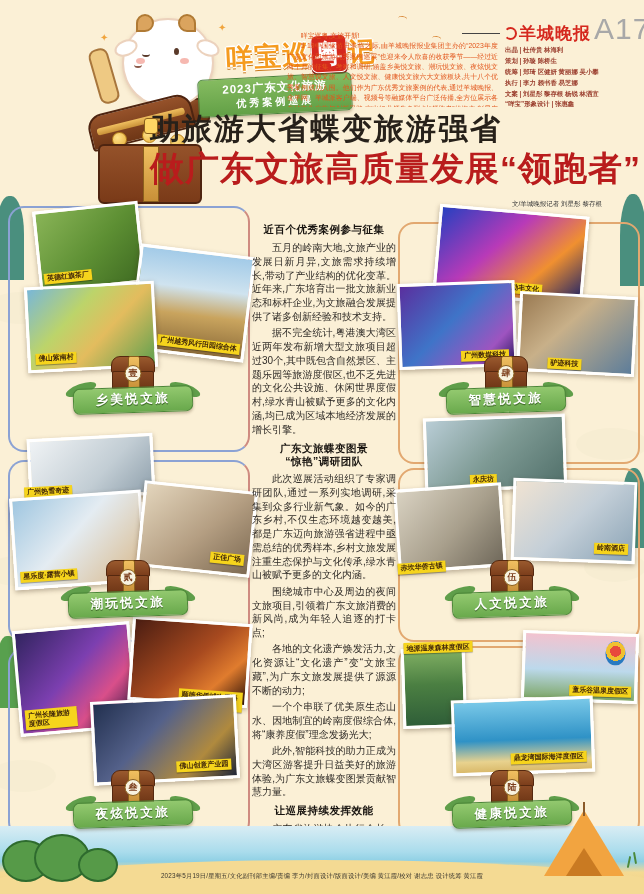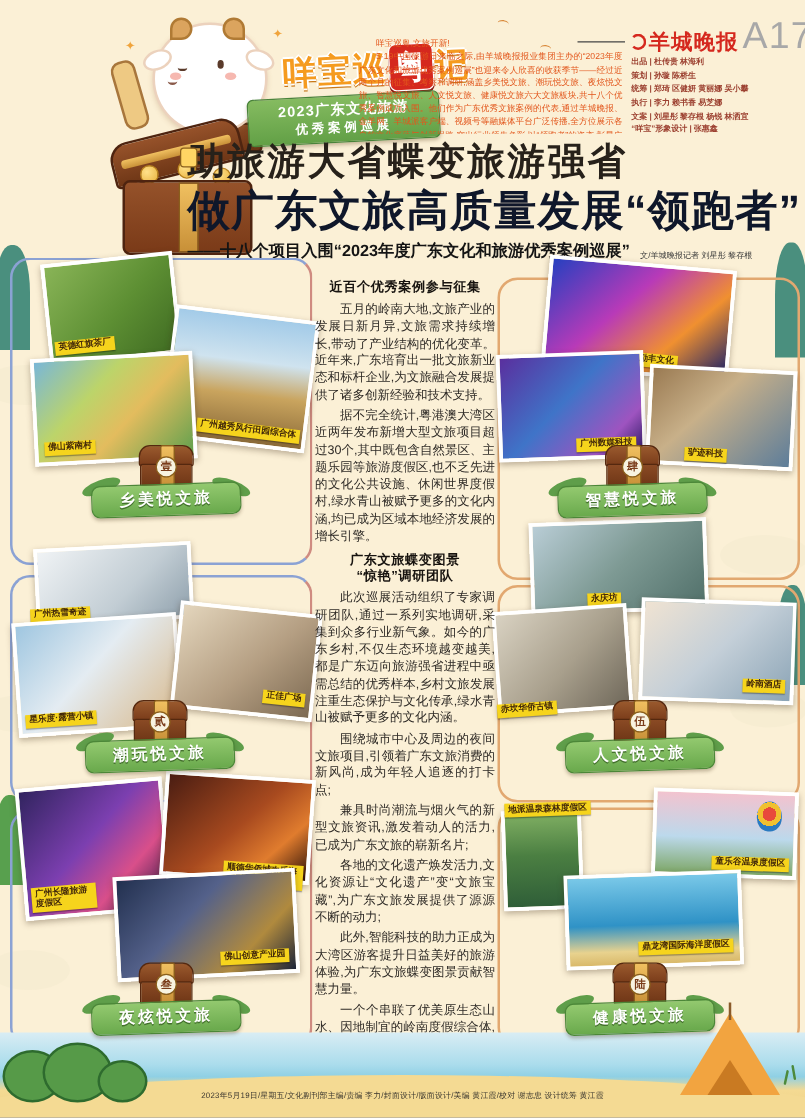--- a/index.html
+++ b/index.html
@@ -37,21 +37,21 @@
   .credits{position:absolute;left:505px;top:45px;width:136px;color:#9c4030;font-size:6.4px;line-height:1.7;font-weight:bold;}
   
   .bigchest{position:absolute;left:92px;top:100px;width:116px;height:106px;}
   .blid{position:absolute;left:-4px;top:4px;width:102px;height:32px;background:linear-gradient(#96522a,#6e3616);border:2px solid #4e2410;border-radius:15px 15px 4px 4px;transform:rotate(-14deg);}
   .blid::before{content:"";position:absolute;left:6px;right:6px;top:12px;height:7px;background:linear-gradient(#f0c060,#c89038);border-radius:3px;}
   .coin{position:absolute;width:13px;height:13px;background:radial-gradient(circle at 35% 35%,#ffe18a,#e8b13c);border:1.5px solid #b8821e;border-radius:50%;}
   .bbase{position:absolute;left:6px;top:44px;width:100px;height:56px;background:linear-gradient(#95522a,#7a3a18);border:2px solid #4e2410;border-radius:6px;}
   .bbase::before{content:"";position:absolute;left:50%;top:0;bottom:0;width:14px;margin-left:-7px;background:linear-gradient(#f0c060,#c89038);border:1px solid #8a5f1c;}
   .block{position:absolute;left:50%;top:18px;width:12px;height:14px;margin-left:-6px;background:#ffd564;border:1.5px solid #8a5f1c;border-radius:3px;z-index:2;}
   .hl1{position:absolute;left:150px;top:109px;font-size:30px;font-weight:900;color:#27211a;letter-spacing:2px;white-space:nowrap;}
-  .hl2{position:absolute;left:150px;top:146px;font-size:34px;font-weight:900;color:#0f172a;letter-spacing:1px;white-space:nowrap;}
+  .hl2{position:absolute;left:150px;top:146px;font-size:34px;font-weight:900;color:#b91c1c;letter-spacing:1px;white-space:nowrap;}
   .subtitle{position:absolute;left:150px;top:192px;font-size:13px;font-weight:bold;color:#141414;white-space:nowrap;}
   .byline{position:absolute;left:512px;top:200px;font-size:6.5px;color:#3a3a3a;white-space:nowrap;}
   
   .frame{position:absolute;border:2px solid;border-radius:16px;}
   .fL{border-color:#8ba2d4 #cf8b80 #8ba2d4 #8ba2d4;}
   .fR{border-color:#e2a870;}
   .photo{position:absolute;border:3px solid #fff;box-shadow:0 2px 5px rgba(60,40,20,.35);}
   .cap{position:absolute;background:#f6d41c;color:#42280a;font-weight:bold;font-size:7px;line-height:1.2;padding:1.5px 3px;white-space:nowrap;box-shadow:0 1px 1px rgba(0,0,0,.35);}
   .capw{white-space:normal;}
   .ph-tea{background:linear-gradient(135deg,#89b457 0%,#5d8f33 55%,#3f6b22 100%);}
@@ -161,21 +161,20 @@
   <div class="bigchest">
     <div class="blid"></div>
     <span class="coin" style="left:20px;top:32px;"></span>
     <span class="coin" style="left:50px;top:28px;"></span>
     <span class="coin" style="left:78px;top:34px;"></span>
     <div class="bbase"></div>
     <div class="block"></div>
   </div>
   <div class="hl1">助旅游大省蝶变旅游强省</div>
   <div class="hl2">做广东文旅高质量发展“领跑者”</div>
-  <div class="subtitle">——十八个项目入围“2023年度广东文化和旅游优秀案例巡展”</div>
   <div class="byline">文/羊城晚报记者 刘星彤 黎存根</div>
 
   <div class="frame fL" style="left:8px;top:206px;width:238px;height:242px;"></div>
   <div class="frame fL" style="left:8px;top:460px;width:238px;height:178px;"></div>
   <div class="frame fL" style="left:8px;top:648px;width:238px;height:186px;"></div>
   <div class="frame fR" style="left:398px;top:222px;width:238px;height:238px;"></div>
   <div class="frame fR" style="left:398px;top:468px;width:238px;height:170px;"></div>
   <div class="frame fR" style="left:398px;top:646px;width:238px;height:188px;"></div>
 
   <div class="photo ph-tea" style="left:36px;top:206px;width:100px;height:76px;transform:rotate(-6deg);">
@@ -295,24 +294,23 @@
   <section class="article">
     <h3>近百个优秀案例参与征集</h3>
     <p>五月的岭南大地,文旅产业的发展日新月异,文旅需求持续增长,带动了产业结构的优化变革。近年来,广东培育出一批文旅新业态和标杆企业,为文旅融合发展提供了诸多创新经验和技术支持。</p>
     <p>据不完全统计,粤港澳大湾区近两年发布新增大型文旅项目超过30个,其中既包含自然景区、主题乐园等旅游度假区,也不乏先进的文化公共设施、休闲世界度假村,绿水青山被赋予更多的文化内涵,均已成为区域本地经济发展的增长引擎。</p>
     <h3>
         <span class="hline">广东文旅蝶变图景</span>
         <span class="hline">“惊艳”调研团队</span>
       </h3>
     <p>此次巡展活动组织了专家调研团队,通过一系列实地调研,采集到众多行业新气象。如今的广东乡村,不仅生态环境越变越美,都是广东迈向旅游强省进程中亟需总结的优秀样本,乡村文旅发展注重生态保护与文化传承,绿水青山被赋予更多的文化内涵。</p>
     <p>围绕城市中心及周边的夜间文旅项目,引领着广东文旅消费的新风尚,成为年轻人追逐的打卡点;</p>
-    <p>兼具时尚潮流与烟火气的新型文旅资讯,激发着动人的活力,已成为广东文旅的崭新名片;</p>
     <p>各地的文化遗产焕发活力,文化资源让“文化遗产”变“文旅宝藏”,为广东文旅发展提供了源源不断的动力;</p>
+    <p>一个个串联了优美原生态山水、因地制宜的岭南度假综合体,将“康养度假”理念发扬光大;</p>
     <p>此外,智能科技的助力正成为大湾区游客提升日益美好的旅游体验,为广东文旅蝶变图景贡献智慧力量。</p>
-    <p>一个个串联了优美原生态山水、因地制宜的岭南度假综合体,将“康养度假”理念发扬光大;</p>
     <h3>让巡展持续发挥效能</h3>
     <p>广东省旅游协会执行会长、粤港澳文旅专委会秘书长王坚表示,此次巡展代表了广东文旅行业较高层级的创新发展水平,“这些行业有一个共同特点,就是聚焦创新探索与高质量发展,通过资源整合释放发展动能,让更多游客感受广东文旅的魅力。”</p>
 
   </section>
 
   <div class="bottom">
     <div class="sand"></div>
     <div class="bush" style="left:2px;top:14px;width:44px;height:38px;"></div>
     <div class="bush" style="left:34px;top:8px;width:52px;height:44px;"></div>
     <div class="bush" style="left:78px;top:22px;width:36px;height:30px;"></div>

